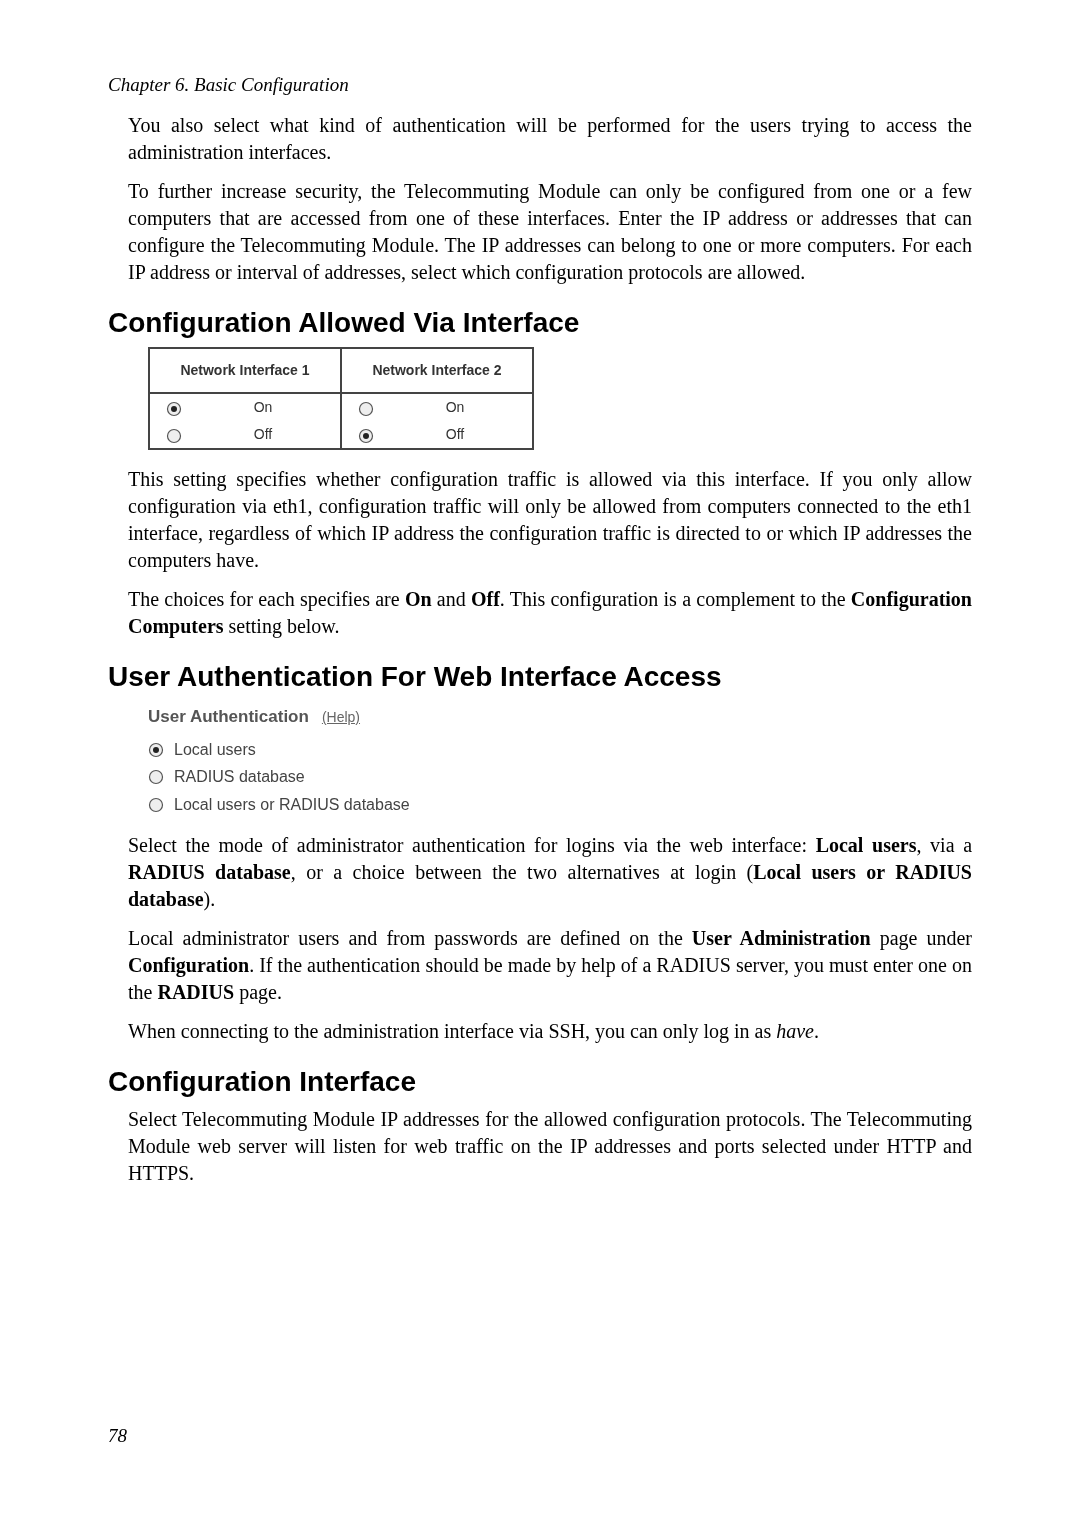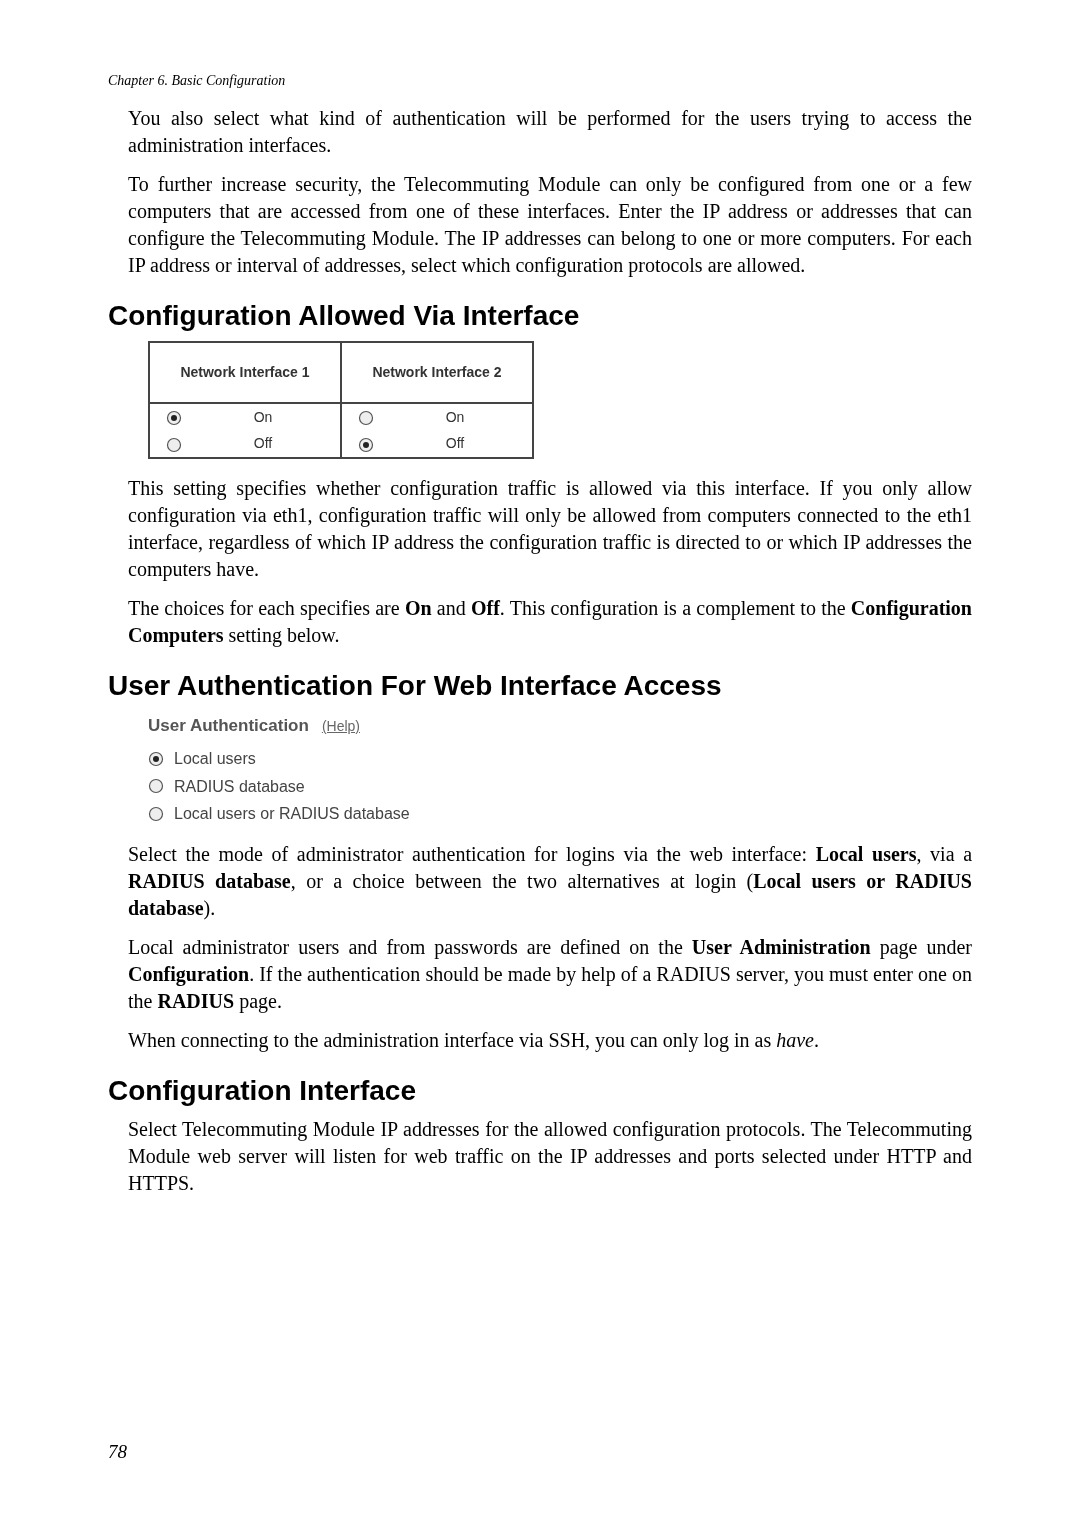--- a/index.html
+++ b/index.html
@@ -11,21 +11,21 @@
     background: #fff;
     width: 1080px;
     min-height: 1527px;
     margin: 0;
     padding: 72px 108px 72px 108px;
     box-sizing: border-box;
     position: relative;
   }
   .chapter-header {
     font-style: italic;
-    font-size: 14px;
+    font-size: 19px;
     margin-bottom: 14px;
   }
   .body-para {
     text-align: justify;
     margin: 0 0 12px 20px;
     font-size: 20px;
   }
   h2.section {
     font-family: Arial, Helvetica, sans-serif;
     font-weight: bold;
@@ -56,21 +56,21 @@
   table.iface {
     border-collapse: collapse;
     margin-top: 6px;
   }
   table.iface th {
     font-family: Verdana, Arial, sans-serif;
     font-size: 14px;
     font-weight: bold;
     color: #333;
     border: 2px solid #444;
-    padding: 20px 10px;
+    padding: 12px 10px;
     text-align: center;
   }
   table.iface td {
     font-family: Verdana, Arial, sans-serif;
     font-size: 14px;
     color: #333;
     padding: 4px 10px;
     text-align: left;
   }
   table.iface td.radio-cell {
@@ -97,21 +97,21 @@
     align-items: center;
     gap: 10px;
     font-family: Verdana, Arial, sans-serif;
     font-size: 16px;
     color: #444;
     margin: 6px 0;
   }
   .page-number {
     position: absolute;
     left: 108px;
-    bottom: 62px;
+    bottom: 78px;
     font-style: italic;
     font-size: 19px;
   }
 </style>
 </head>
 <body>
 
 <div class="chapter-header">Chapter 6. Basic Configuration</div>
 
 <p class="body-para">You also select what kind of authentication will be performed for the users trying to access the administration interfaces.</p>

